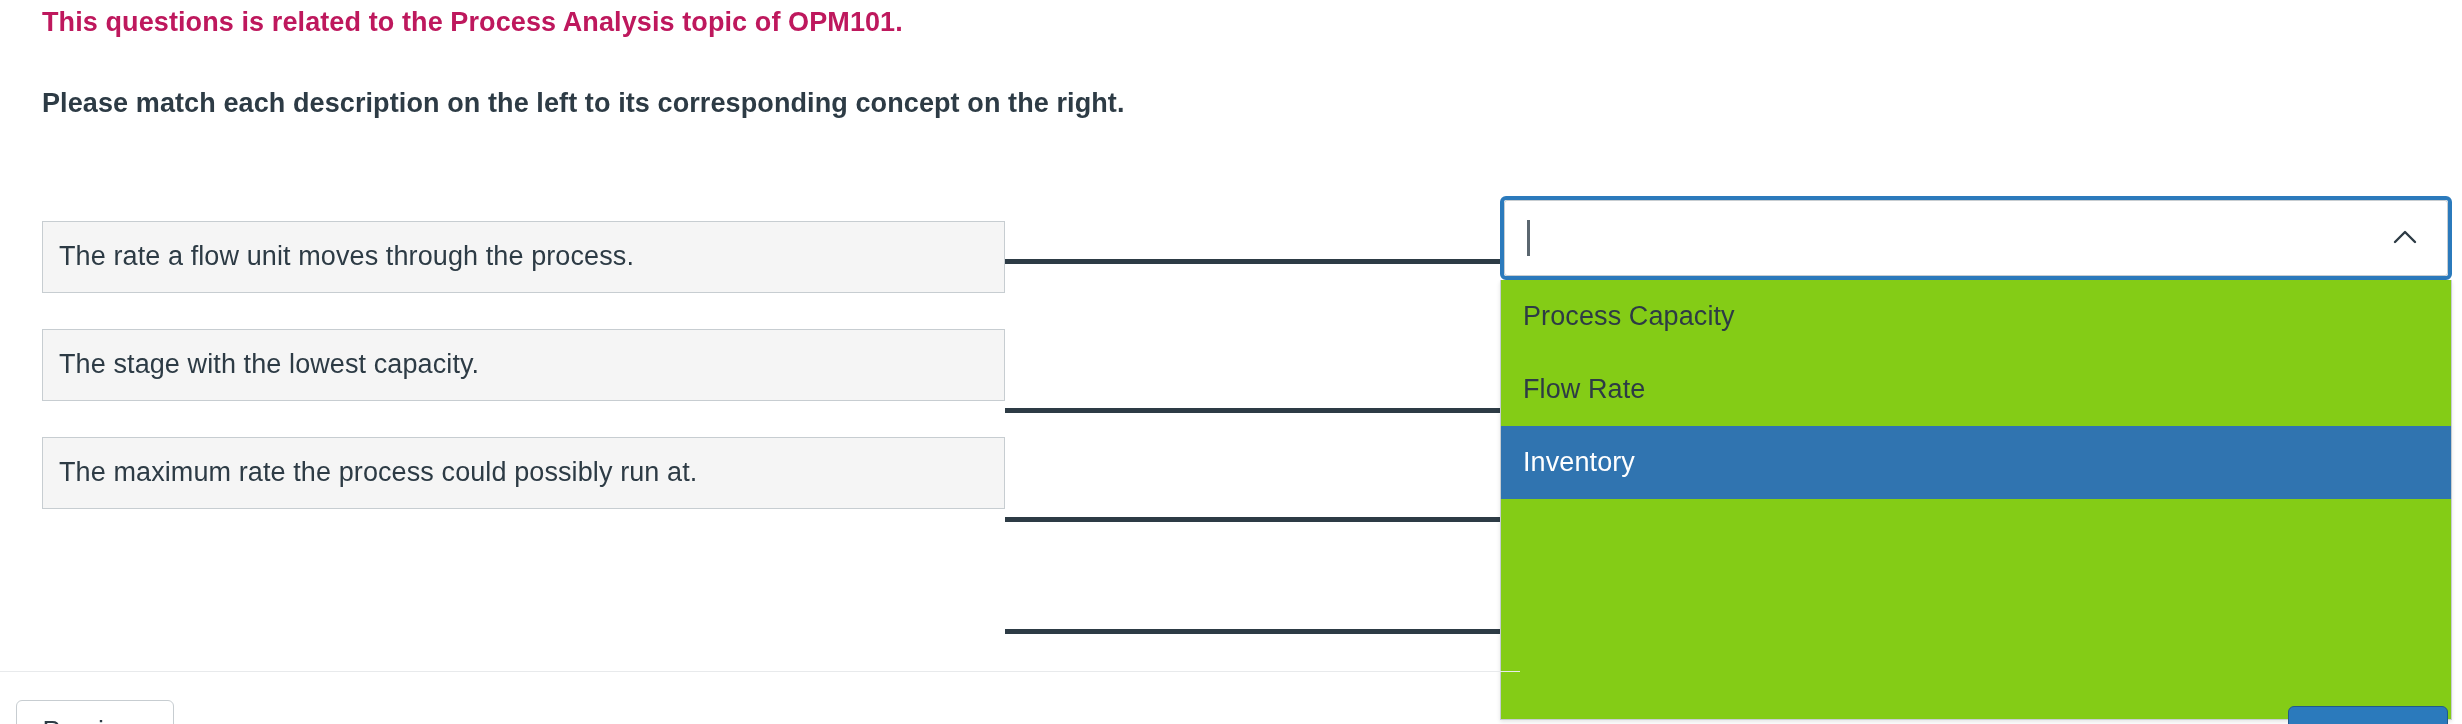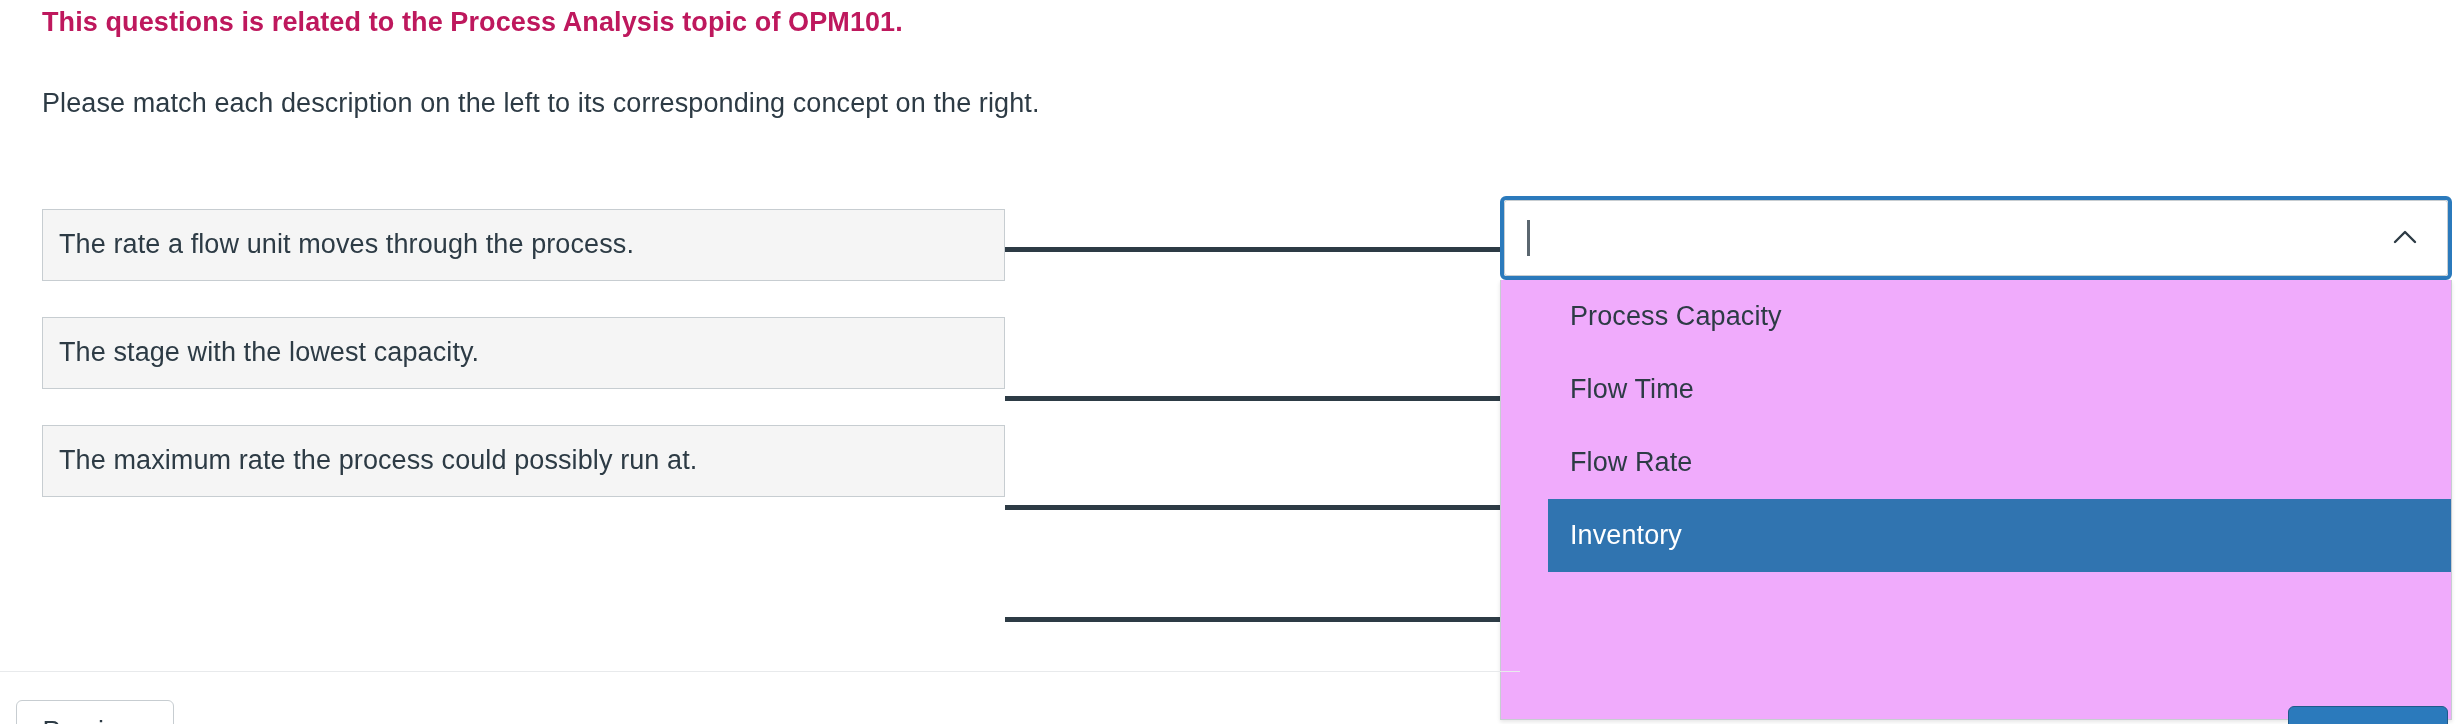--- a/index.html
+++ b/index.html
@@ -27,33 +27,33 @@
     font-size: 27px;
     font-weight: bold;
     line-height: 1.38;
     color: #be185d;
     margin: 0;
     padding-top: 4px;
     letter-spacing: 0.1px;
   }
   .q-subtitle {
     font-size: 27px;
-    font-weight: normal;
+    font-weight: bold;
     line-height: 1.38;
     color: #2d3b45;
     margin: 0;
     padding-top: 44px;
     letter-spacing: 0.1px;
   }
 
   
   #match-area {
     position: absolute;
     left: 0;
-    top: 4px;
+    top: 16px;
     width: 1964px;
     height: 672px;
   }
 
   .desc-box {
     position: absolute;
     left: 42px;
     width: 963px;
     background: #f5f5f5;
     border: 1px solid #c7cdd1;
@@ -132,29 +132,28 @@
     width: 40px;
     height: 40px;
     position: relative;
     margin-left: 10px;
   }
   .chev svg { display: block; }
 
   .combo-list {
     position: relative;
     width: 952px;
-    background: #f0abfc;
+    background: #84cc16;
     border-left: 1px solid #c7cdd1;
     border-right: 1px solid #c7cdd1;
     border-bottom: 1px solid #c7cdd1;
     box-sizing: border-box;
     box-shadow: 0 2px 4px rgba(0,0,0,0.10);
     overflow: hidden;
     height: 440px;
-    padding-left: 47px;
   }
   .combo-option {
     height: 73px;
     display: flex;
     align-items: center;
     padding: 0 22px;
     font-size: 27px;
     color: #2d3b45;
     box-sizing: border-box;
     letter-spacing: 0.1px;
@@ -249,23 +248,20 @@
         </svg>
       </span>
     </div>
   </div>
 
   <div class="combo-list">
     <div class="combo-option">
       <span>Process Capacity</span>
     </div>
     <div class="combo-option">
-      <span>Flow Time</span>
-    </div>
-    <div class="combo-option">
       <span>Flow Rate</span>
     </div>
     <div class="combo-option selected">
       <span>Inventory</span>
     </div>
   </div>
 
 </div>
 
 <div id="footer-divider"></div>

